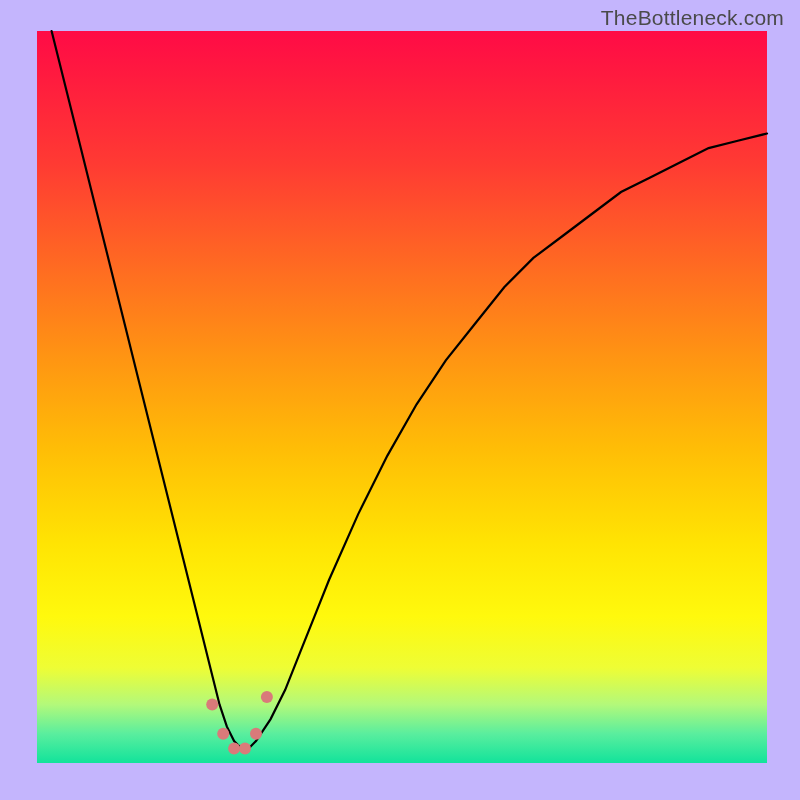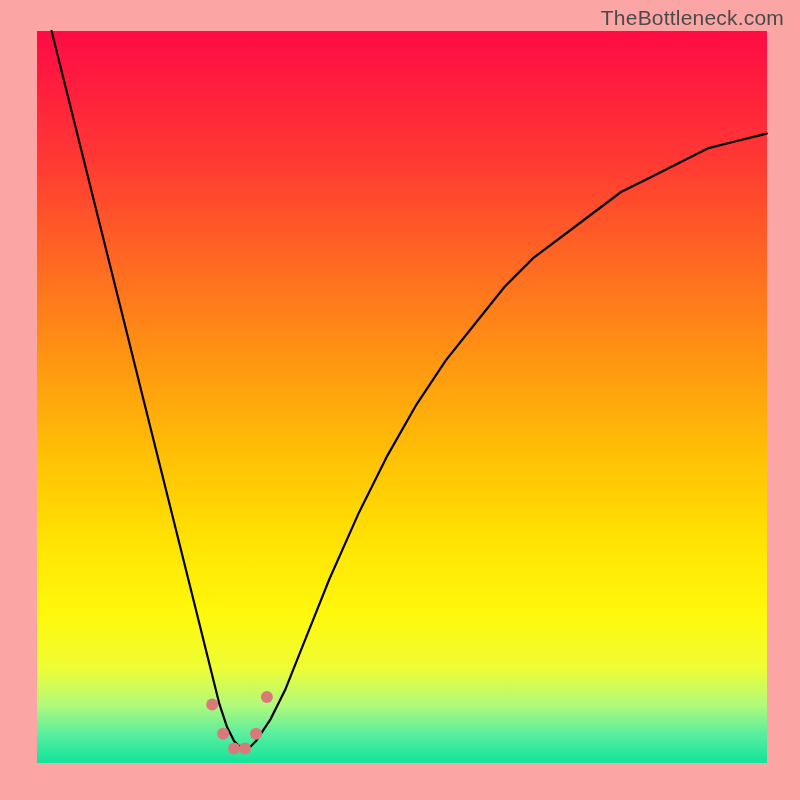--- a/index.html
+++ b/index.html
@@ -10,21 +10,21 @@
     overflow: hidden;
     background: #000;
     font-family: Arial, Helvetica, sans-serif;
   }
   .frame {
     position: absolute;
     left: 0;
     top: 0;
     width: 800px;
     height: 800px;
-    background: #fca5a5;
+    background: #c4b5fd;
   }
   .plot-area {
     position: absolute;
     left: 37px;
     top: 31px;
     width: 730px;
     height: 732px;
     
     background: linear-gradient(to bottom,
       #ff0b46 0%,

